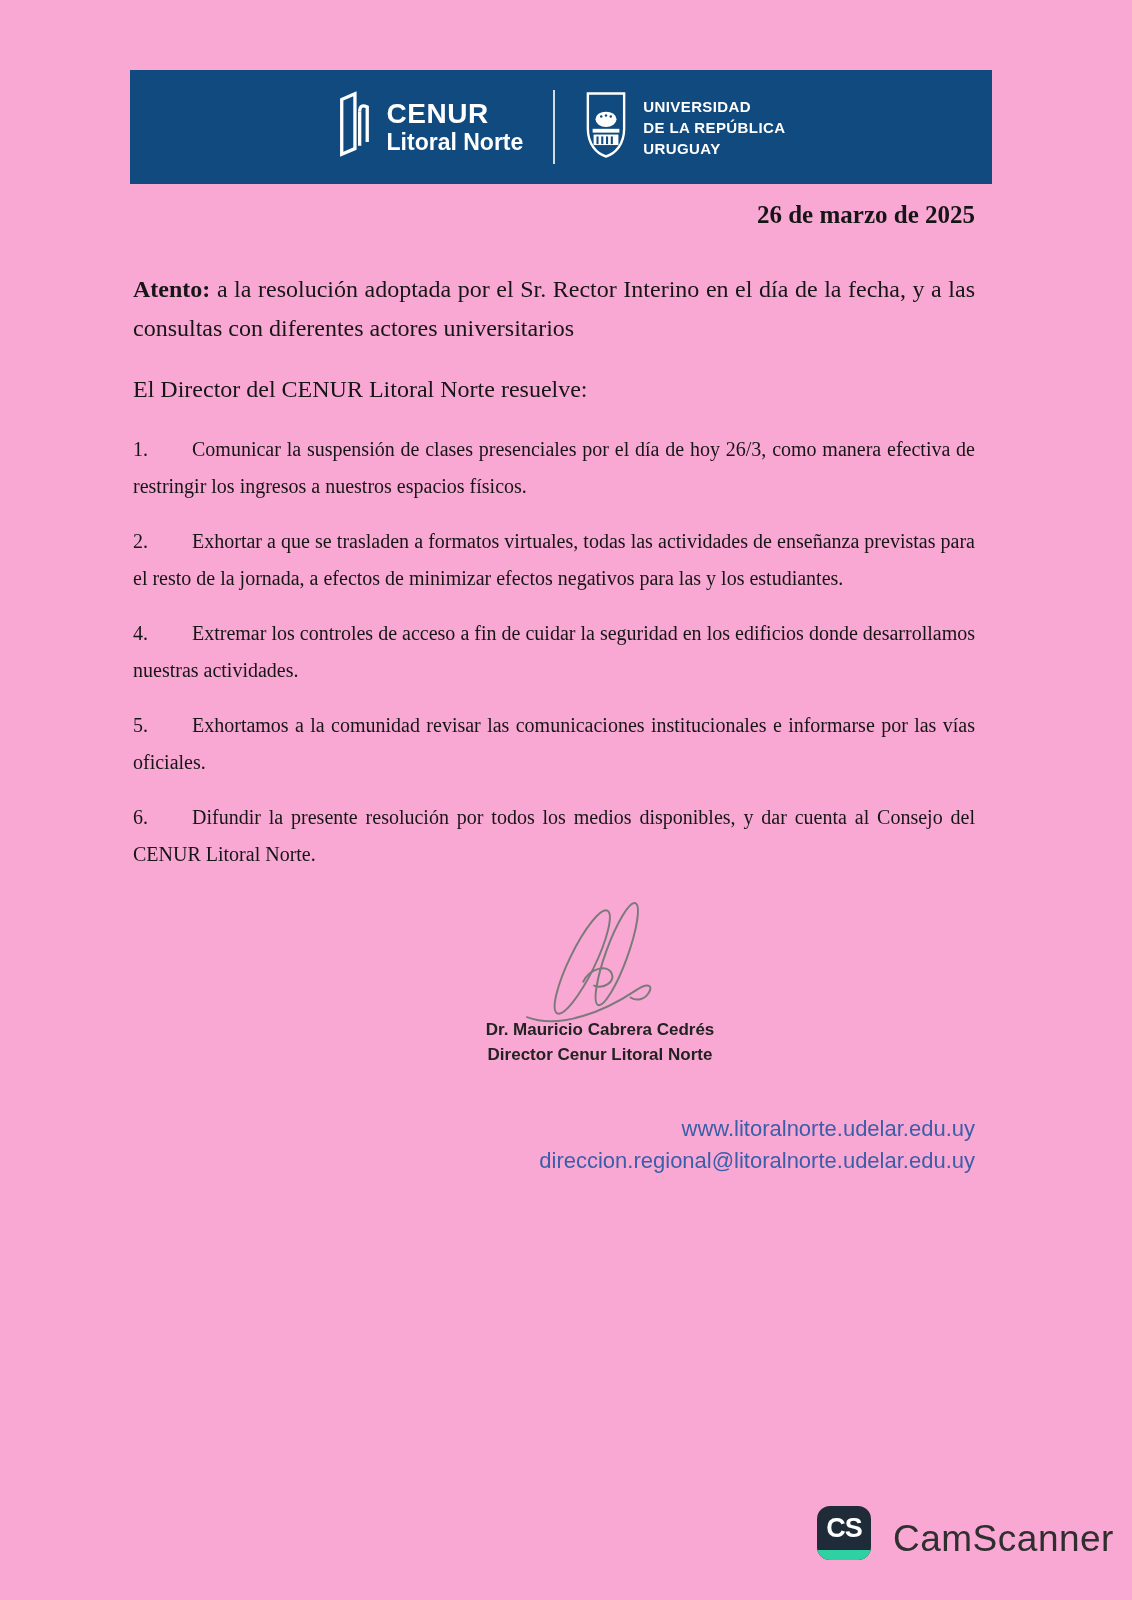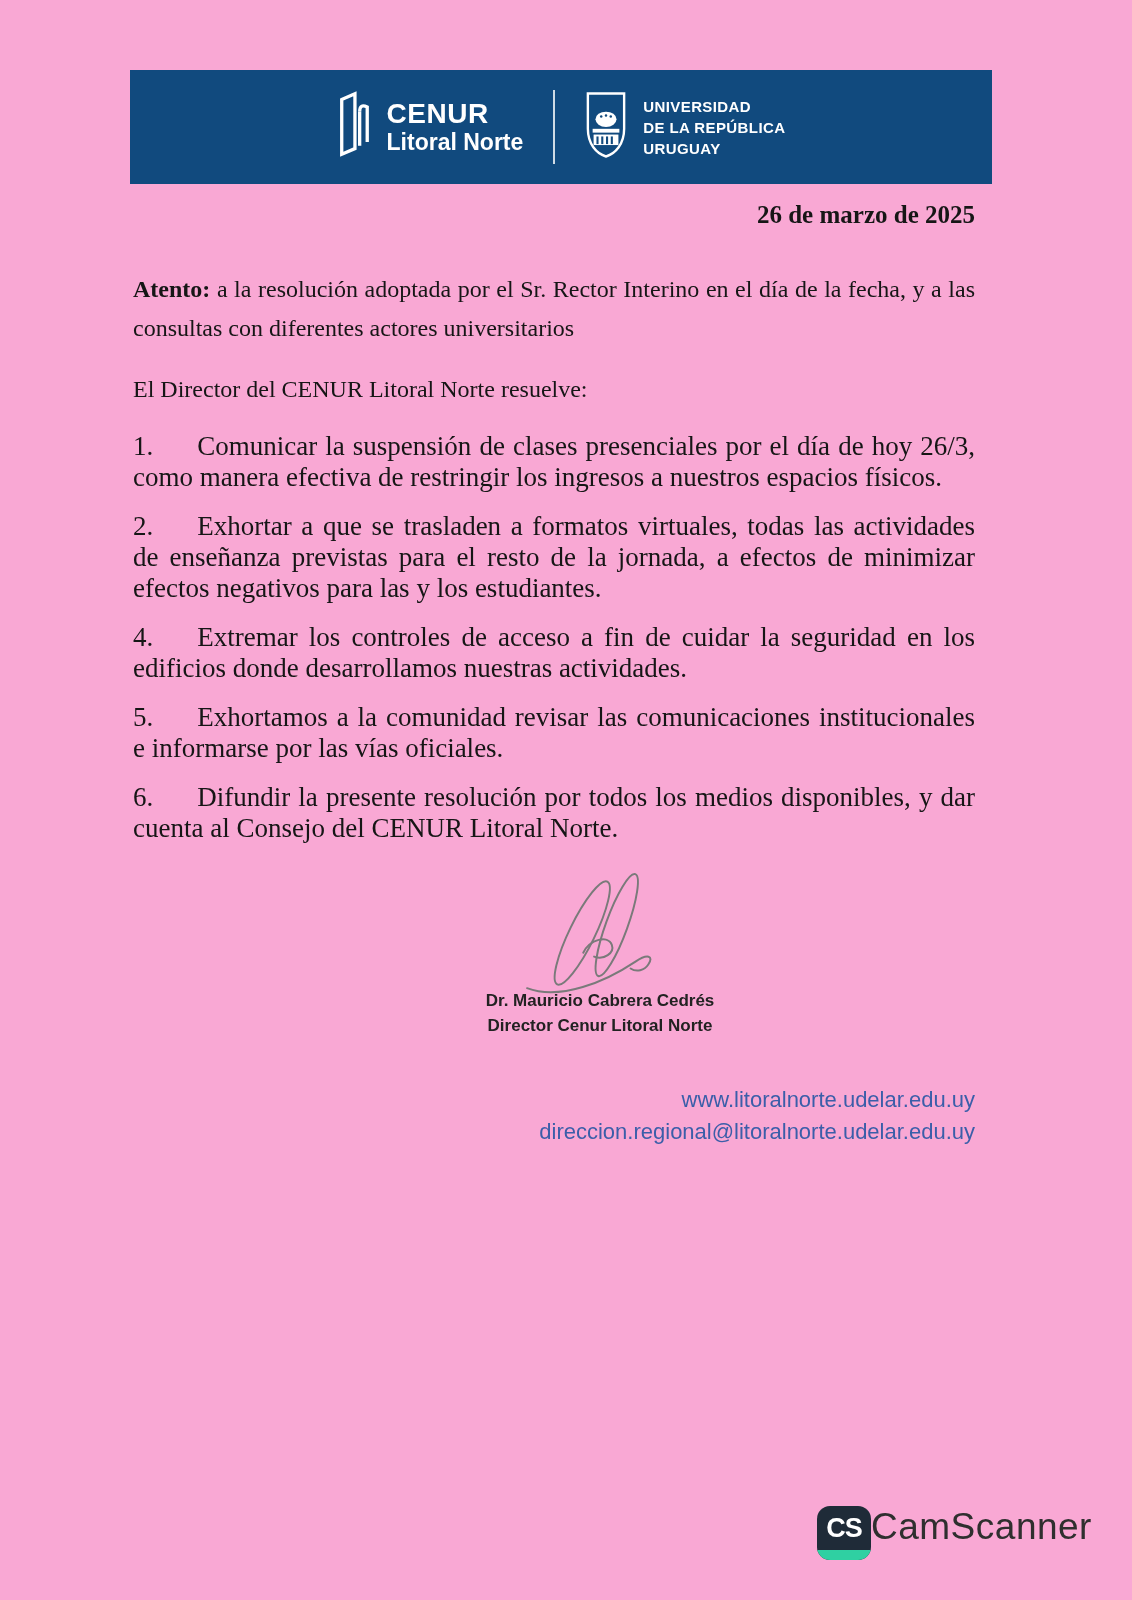--- a/index.html
+++ b/index.html
@@ -21,35 +21,35 @@
   .cenur-title{font-size:28px;letter-spacing:.5px;}
   .cenur-subtitle{font-size:23px;font-weight:bold;}
   .hdr-divider{width:2px;height:74px;background:rgba(255,255,255,.8);}
   .udelar-text{font-family:"Liberation Sans",sans-serif;font-weight:bold;font-size:15px;line-height:21px;letter-spacing:.4px;}
 
   
   .content{position:absolute;left:133px;top:200px;width:842px;}
   .date{font-weight:bold;font-size:25px;text-align:right;line-height:30px;margin-bottom:40px;}
   .para{font-size:24px;line-height:39px;text-align:justify;margin:0 0 22px 0;}
   .para b{font-weight:bold;}
-  .item{font-size:27px;line-height:31px;text-align:justify;margin:8px 0 18px 0;}
+  .item{font-size:20px;line-height:37px;text-align:justify;margin:8px 0 18px 0;}
   .item .num{display:inline-block;}
   .item .tab{display:inline-block;width:44px;}
 
   
   .sig-block{padding-left:92px;text-align:center;margin-top:2px;}
   .sig-scrawl{display:block;margin:0 auto -12px auto;}
   .sig-line{font-family:"Liberation Sans",sans-serif;font-weight:bold;font-size:17px;line-height:25px;color:#222;}
 
   
   .links{margin-top:46px;text-align:right;font-family:"Liberation Sans",sans-serif;font-size:22px;line-height:32px;}
   .links a{color:#3b5ea9;text-decoration:none;display:block;cursor:pointer;}
 
   
-  .camscanner{position:absolute;left:817px;top:1506px;display:flex;align-items:flex-start;}
+  .camscanner{position:absolute;left:817px;top:1506px;display:flex;align-items:flex-end;gap:22px;}
   .cs-icon{
     position:relative;width:54px;height:54px;border-radius:13px;overflow:hidden;
     background:#1f2b38;display:flex;align-items:flex-start;justify-content:center;flex:0 0 auto;
   }
   .cs-icon .cs-text{
     font-family:"Liberation Sans",sans-serif;font-weight:bold;font-size:27px;color:#fff;
     line-height:44px;letter-spacing:-1px;
   }
   .cs-icon .cs-strip{position:absolute;left:0;bottom:0;width:100%;height:10px;background:#2fd0a2;}
   .cs-label{font-family:"Liberation Sans",sans-serif;font-size:37px;color:#2f2f2f;letter-spacing:.5px;}

